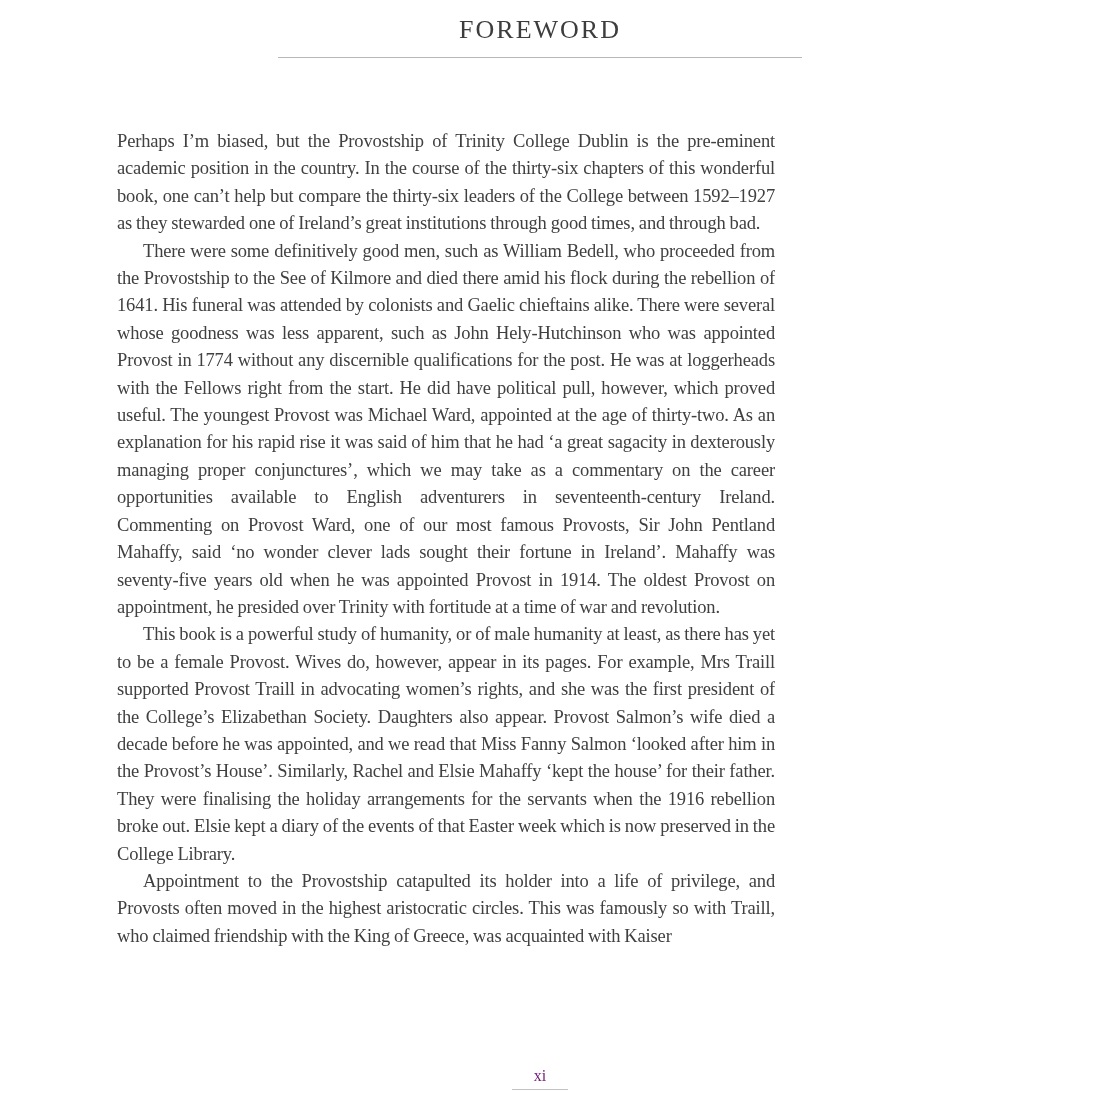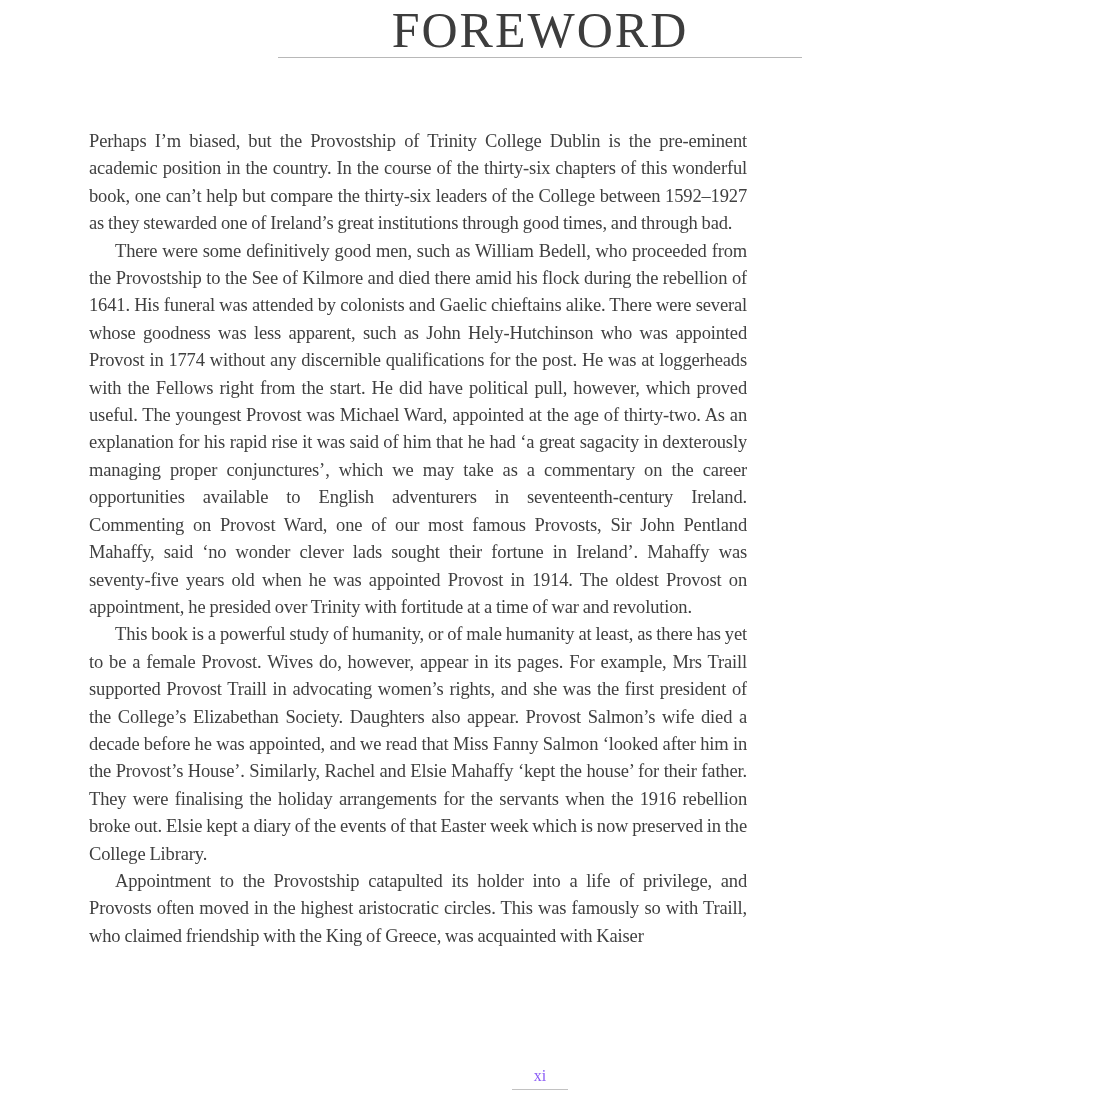--- a/index.html
+++ b/index.html
@@ -17,35 +17,35 @@
     background: #ffffff;
   }
   .header {
     width: 658px;
     margin-left: 211px;
     padding-top: 8px;
     text-align: center;
   }
   .page-title {
     margin: 0;
-    font-size: 50px;
+    font-size: 26px;
     line-height: 44px;
     font-weight: normal;
     letter-spacing: 2px;
     color: #3d3d3d;
   }
   .title-rule {
     width: 524px;
     height: 1px;
     background: #b8b8b8;
     margin: 5px auto 0;
   }
   .body-text {
     width: 658px;
-    margin: 70px 0 0 89px;
+    margin: 70px 0 0 117px;
     height: 938px;
     overflow: hidden;
     text-align: justify;
     font-size: 18.5px;
     line-height: 27.4px;
     letter-spacing: -0.15px;
     word-spacing: -0.5px;
     color: #404040;
   }
   .body-text p { margin: 0; }
@@ -54,21 +54,21 @@
     position: absolute;
     top: 1066px;
     left: 211px;
     width: 658px;
     text-align: center;
   }
   .page-number {
     display: block;
     font-size: 16px;
     line-height: 20px;
-    color: #8b5cf6;
+    color: #701a75;
   }
   .footer-rule {
     width: 56px;
     height: 1px;
     background: #c2c2c2;
     margin: 3px auto 0;
   }
 </style>
 </head>
 <body>

